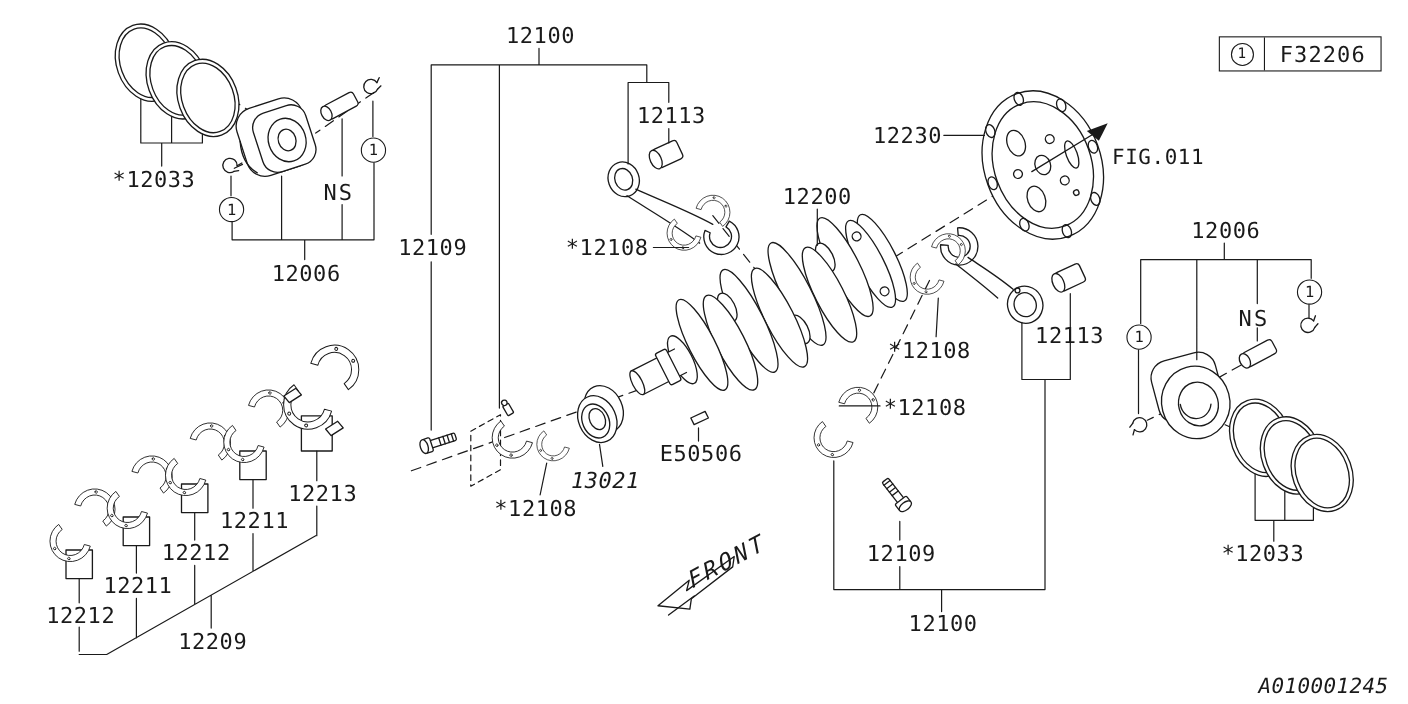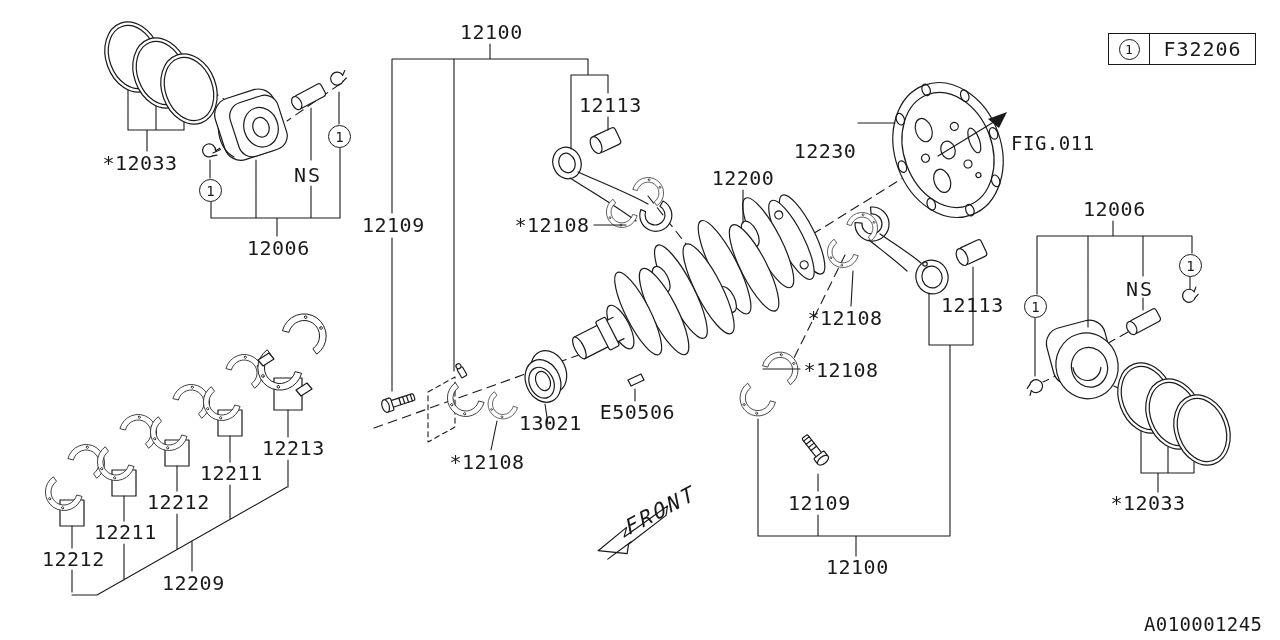--- a/index.html
+++ b/index.html
@@ -9,21 +9,21 @@
   .callout{position:absolute;font-size:20px;line-height:20px;text-align:center;
            white-space:nowrap;letter-spacing:0.5px;cursor:pointer;}
   .static-label{cursor:default;text-align:center;}
   .ref-circle{position:absolute;width:21px;height:21px;border:1.5px solid #1a1a1a;border-radius:50%;
               font-size:14px;display:flex;align-items:center;justify-content:center;background:#fff;}
   .ns-label{position:absolute;font-size:20px;letter-spacing:2px;}
   .front-label{position:absolute;font-size:21px;font-style:italic;letter-spacing:3px;
                transform:rotate(-28deg) skewX(-6deg);}
   .figref-label{position:absolute;font-size:19px;letter-spacing:0.5px;cursor:pointer;margin-top:40px;}
   #caption{position:absolute;left:266px;top:595px;width:820px;font-size:20px;letter-spacing:0.6px;white-space:nowrap;}
-  #doc-number{position:absolute;left:1144px;top:613px;font-size:19px;letter-spacing:0.4px;}
+  #doc-number{position:absolute;left:1144px;top:613px;font-size:19px;letter-spacing:0.4px;font-style:italic;}
   #legend{position:absolute;left:1108px;top:33px;width:146px;height:30px;border:1.5px solid #1a1a1a;
           display:flex;align-items:stretch;background:#fff;}
   #legend .cell-ref{width:40px;border-right:1.5px solid #1a1a1a;display:flex;align-items:center;justify-content:center;}
   #legend .cell-ref .ref-circle{position:static;width:19px;height:19px;font-size:13px;}
   #legend .cell-code{flex:1;display:flex;align-items:center;justify-content:center;
                      font-size:20px;letter-spacing:1px;text-align:center;}
 </style>
 </head>
 <body>
 
@@ -237,23 +237,23 @@
   </g>
 </svg>
 
 <div class="callout" style="left:100px;top:153px;width:80px;">*12033</div>
 <div class="callout" style="left:247px;top:238px;width:60px;">12006</div>
 <div class="callout" style="left:460px;top:22px;width:60px;">12100</div>
 <div class="callout" style="left:362px;top:215px;width:60px;">12109</div>
 <div class="callout" style="left:579px;top:95px;width:60px;">12113</div>
 <div class="callout" style="left:514px;top:215px;width:76px;">*12108</div>
 <div class="callout" style="left:711px;top:168px;width:64px;">12200</div>
-<div class="callout" style="left:792px;top:113px;width:66px;margin-top:28px;">12230</div>
+<div class="callout" style="left:792px;top:113px;width:66px;">12230</div>
 <div class="callout" style="left:449px;top:452px;width:76px;">*12108</div>
-<div class="callout" style="left:519px;top:413px;width:60px;">13021</div>
+<div class="callout" style="left:519px;top:427px;width:60px;font-style:italic;">13021</div>
 <div class="callout" style="left:599px;top:402px;width:76px;text-align:right;">E50506</div>
 <div class="callout" style="left:807px;top:308px;width:76px;">*12108</div>
 <div class="callout" style="left:803px;top:360px;width:76px;">*12108</div>
 <div class="callout" style="left:941px;top:295px;width:60px;">12113</div>
 <div class="callout" style="left:788px;top:493px;width:60px;">12109</div>
 <div class="callout" style="left:826px;top:557px;width:60px;">12100</div>
 <div class="callout" style="left:1083px;top:199px;width:60px;">12006</div>
 <div class="callout" style="left:1108px;top:493px;width:80px;">*12033</div>
 <div class="callout" style="left:42px;top:549px;width:60px;">12212</div>
 <div class="callout" style="left:94px;top:522px;width:60px;">12211</div>

